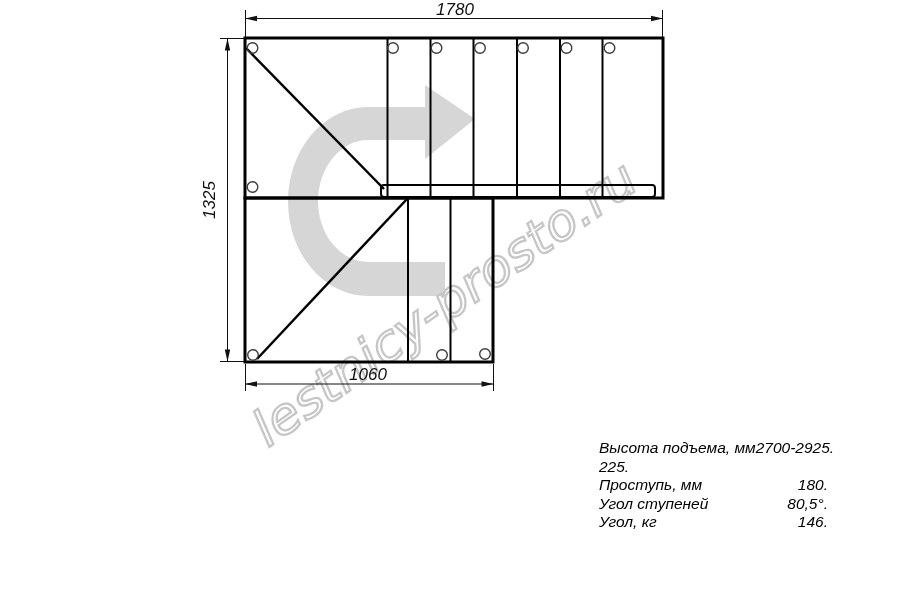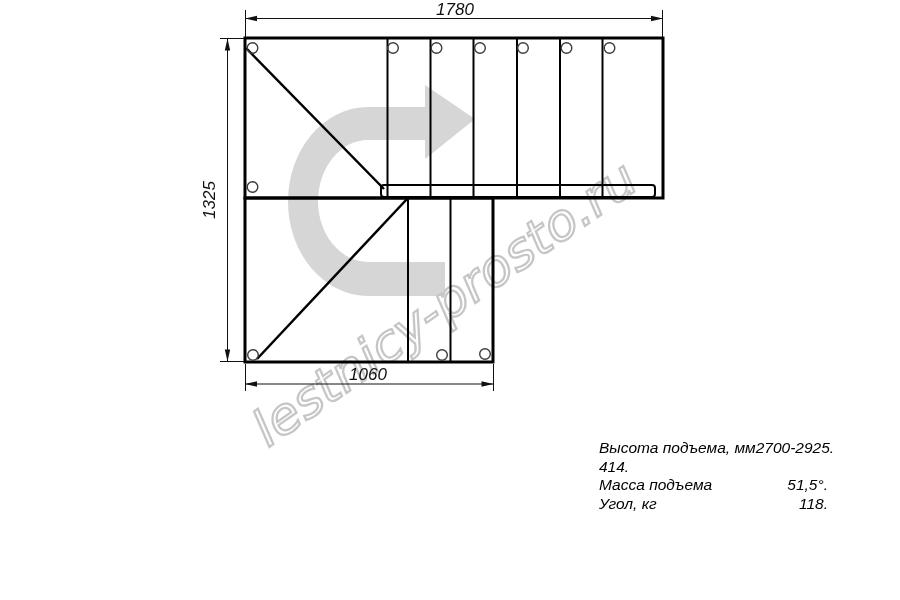--- a/index.html
+++ b/index.html
@@ -119,25 +119,29 @@
     </g>
     <text class="dim-text" x="368" y="380" text-anchor="middle">1060</text>
   </svg>
 
   <div class="specs">
     <div class="spec-row">
       <span class="lbl">Высота подъема, мм</span>
       <span class="val">2700-2925.</span>
     </div>
     <div class="spec-row">
-      <span class="val">414.</span>
+      <span class="val">225.</span>
     </div>
     <div class="spec-row">
-      <span class="lbl">Масса подъема</span>
-      <span class="val">51,5°.</span>
+      <span class="lbl">Проступь, мм</span>
+      <span class="val">180.</span>
+    </div>
+    <div class="spec-row">
+      <span class="lbl">Угол ступеней</span>
+      <span class="val">80,5°.</span>
     </div>
     <div class="spec-row">
       <span class="lbl">Угол, кг</span>
-      <span class="val">118.</span>
+      <span class="val">146.</span>
     </div>
   </div>
 
 </div>
 
 </body></html>

